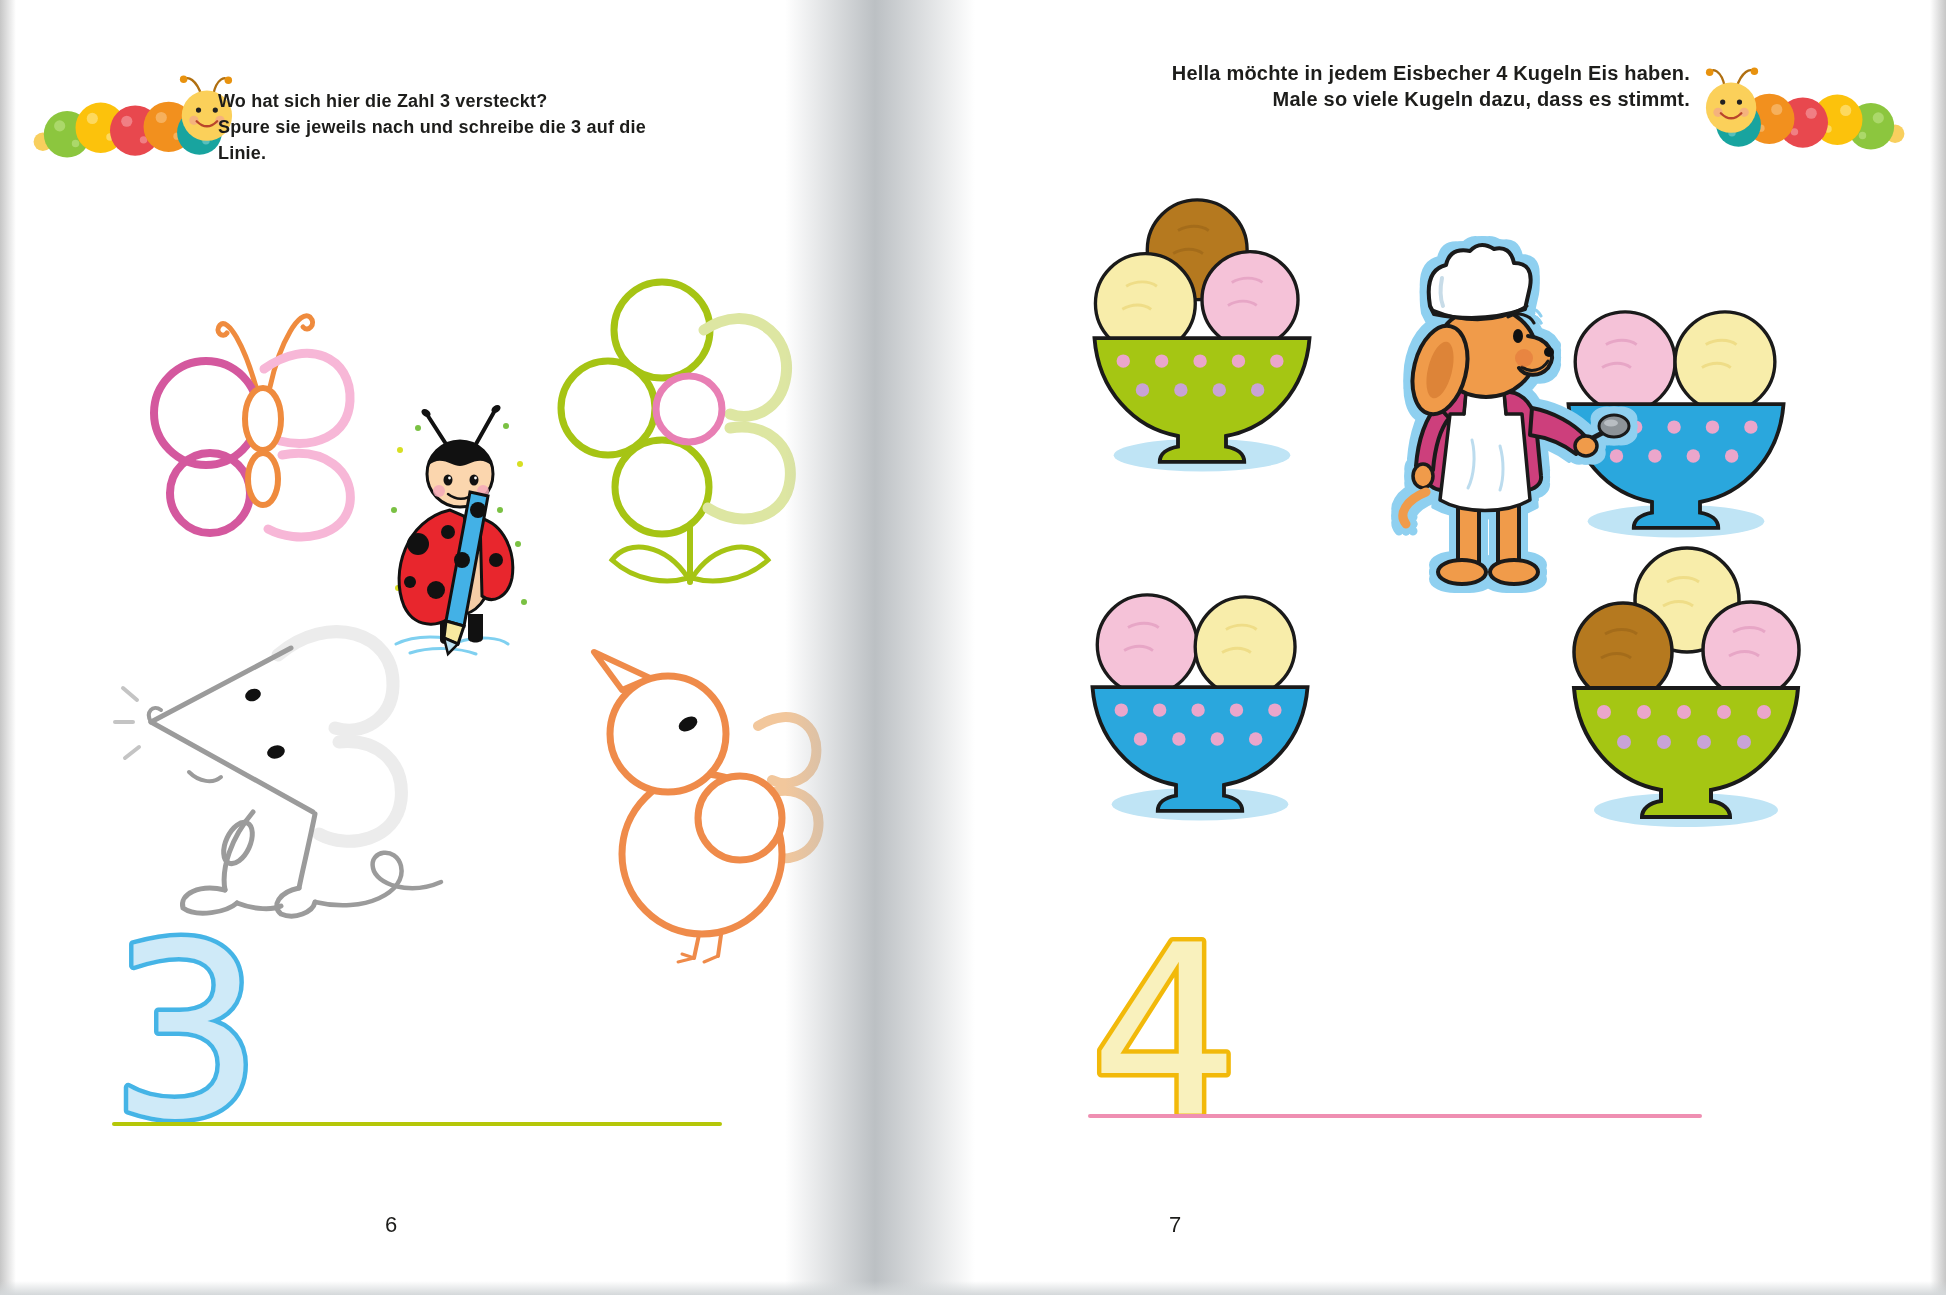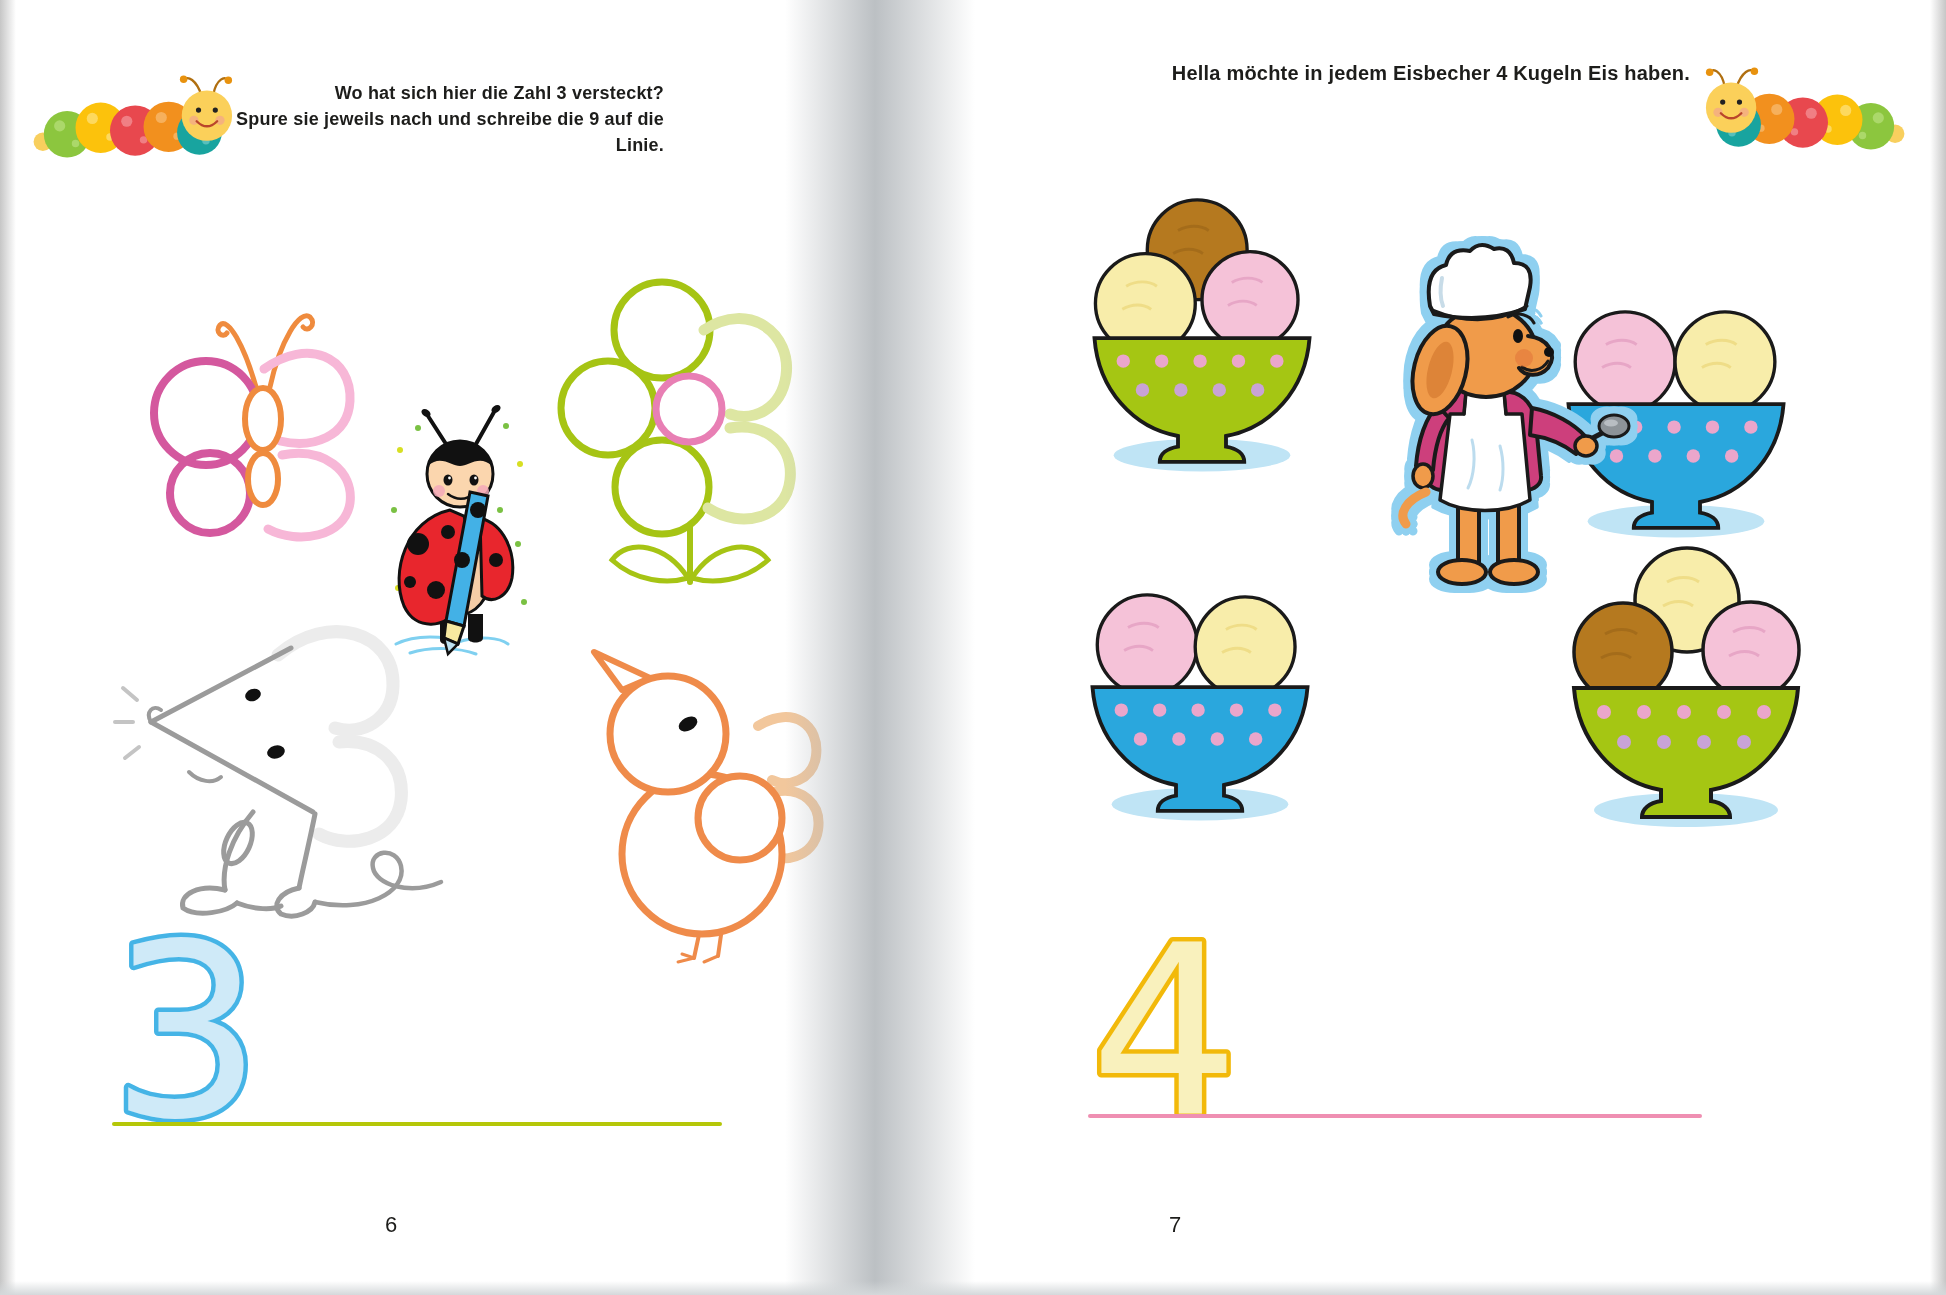--- a/index.html
+++ b/index.html
@@ -7,21 +7,21 @@
           font-family:"Liberation Sans",sans-serif;color:#1d1d1b;}
   .abs{position:absolute;}
   
   .edge-left{left:0;top:0;width:16px;height:1295px;background:linear-gradient(to right,#c6c6c6,rgba(255,255,255,0));}
   .edge-right{right:0;top:0;width:16px;height:1295px;background:linear-gradient(to left,#c6c6c6,rgba(255,255,255,0));}
   .edge-bottom{left:0;bottom:0;width:1946px;height:14px;background:linear-gradient(to bottom,rgba(255,255,255,0),#d4d8da);}
   .gutter{left:785px;top:0;width:200px;height:1295px;
           background:linear-gradient(to right,rgba(197,201,204,0) 0%,rgba(176,181,185,0.85) 45%,rgba(255,255,255,0) 95%);}
   
   .instr{font-weight:600;letter-spacing:0.2px;color:#1d1d1b;}
-  .instr-left{left:218px;top:80px;width:446px;text-align:right;font-size:18px;line-height:26px;}
+  .instr-left{left:218px;top:88px;width:446px;text-align:left;font-size:18px;line-height:26px;}
   .instr-right{left:1130px;top:60px;width:560px;text-align:right;font-size:20px;line-height:26px;}
   .pagenum{font-size:22px;font-weight:500;color:#1d1d1b;width:40px;text-align:center;}
   
   .wline{height:4px;border-radius:2px;}
   .wline-left{left:112px;top:1122px;width:610px;background:#b5c708;}
   .wline-right{left:1088px;top:1114px;width:614px;background:#ef8fb2;}
   svg{display:block;overflow:visible;}
   .flip{transform:scaleX(-1);}
   .dog-glow{filter:drop-shadow(7px 0 0 #8fd0f0) drop-shadow(-7px 0 0 #8fd0f0) drop-shadow(0 7px 0 #8fd0f0) drop-shadow(0 -7px 0 #8fd0f0);}
 </style>
@@ -56,21 +56,21 @@
       <circle cx="192" cy="48" r="27" fill="#fbd05a"></circle>
       <circle cx="183" cy="42" r="2.8" fill="#222"></circle>
         <circle cx="201" cy="42" r="2.8" fill="#222"></circle>
       <circle cx="178" cy="53" r="5" fill="#f2a58c" opacity="0.7"></circle>
         <circle cx="206" cy="53" r="5" fill="#f2a58c" opacity="0.7"></circle>
       <path d="M181 54 Q192 65 203 54" stroke="#b9452b" stroke-width="2.5" fill="none" stroke-linecap="round"></path>
     </svg>
 
     <div class="abs instr instr-left">
       <div>Wo hat sich hier die Zahl 3 versteckt?</div>
-      <div>Spure sie jeweils nach und schreibe die 9 auf die Linie.</div>
+      <div>Spure sie jeweils nach und schreibe die 3 auf die Linie.</div>
     </div>
 
     <svg class="abs" style="left:140px;top:245px;" width="250" height="290" viewBox="0 0 250 290" stroke-linecap="round">
       <path d="M116 142 C104 100 88 72 80 80 C74 87 83 94 87 88" stroke="#ef8b3e" stroke-width="5" fill="none"></path>
       <path d="M130 142 C140 96 160 64 170 72 C177 79 168 88 163 82" stroke="#ef8b3e" stroke-width="5" fill="none"></path>
       <circle cx="66" cy="168" r="52" fill="none" stroke="#d4589e" stroke-width="8"></circle>
       <circle cx="70" cy="248" r="40" fill="none" stroke="#d4589e" stroke-width="8"></circle>
       <path d="M124 124 C168 92 212 112 210 156 C208 192 172 204 140 196" fill="none" stroke="#f7b7d7" stroke-width="9"></path>
       <path d="M142 210 C184 202 214 226 210 258 C205 292 158 300 128 284" fill="none" stroke="#f7b7d7" stroke-width="9"></path>
       <ellipse cx="123" cy="174" rx="18" ry="31" fill="#fff" stroke="#ef8b3e" stroke-width="6"></ellipse>
@@ -173,20 +173,21 @@
 
     <div class="abs wline wline-left"></div>
 
     <div class="abs pagenum" style="left:371px;top:1212px;">6</div>
   </div>
 
   <div>
 
     <div class="abs instr instr-right">
       <div>Hella möchte in jedem Eisbecher 4 Kugeln Eis haben.</div>
+      <div>Male so viele Kugeln dazu, dass es stimmt.</div>
     </div>
 
     <svg class="abs flip" style="left:1705px;top:62px;" width="205" height="95" viewBox="0 0 220 100">
       <circle cx="16" cy="76" r="10" fill="#f8cf5e"></circle>
       <circle cx="42" cy="68" r="25" fill="#8cc63e"></circle>
         <circle cx="34" cy="59" r="6" fill="#abd86a"></circle>
         <circle cx="51" cy="78" r="4" fill="#abd86a"></circle>
       <circle cx="78" cy="61" r="27" fill="#fcc20c"></circle>
         <circle cx="69" cy="51" r="6" fill="#fdd95e"></circle>
         <circle cx="88" cy="71" r="4" fill="#fdd95e"></circle>

